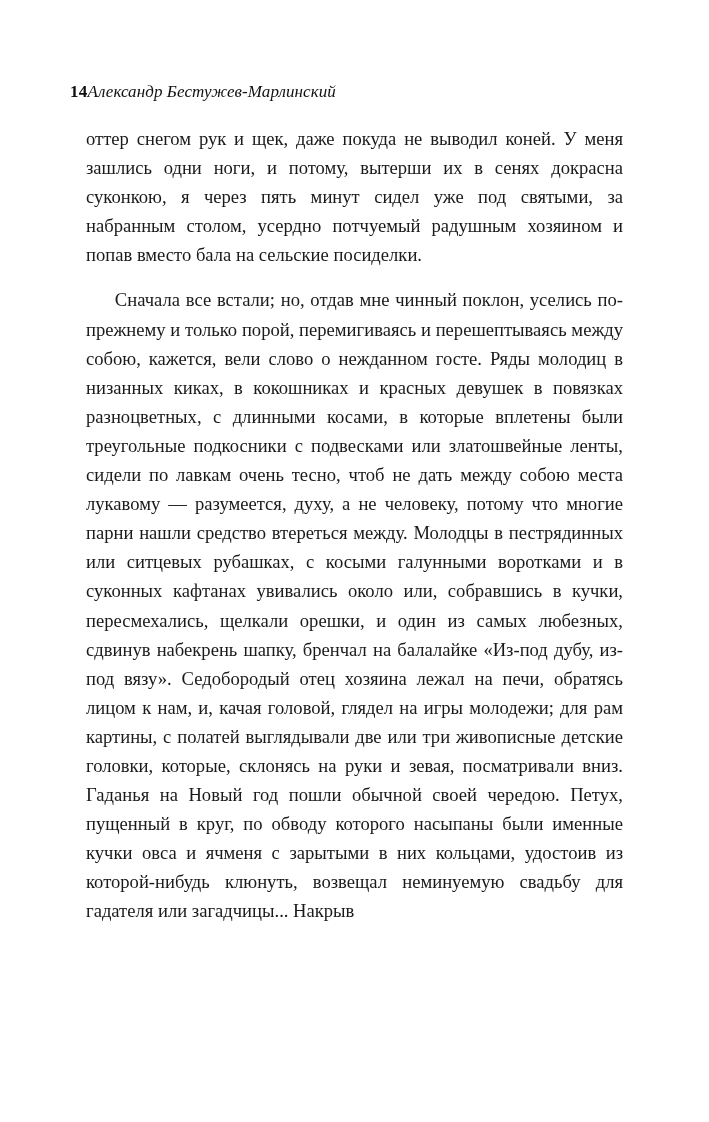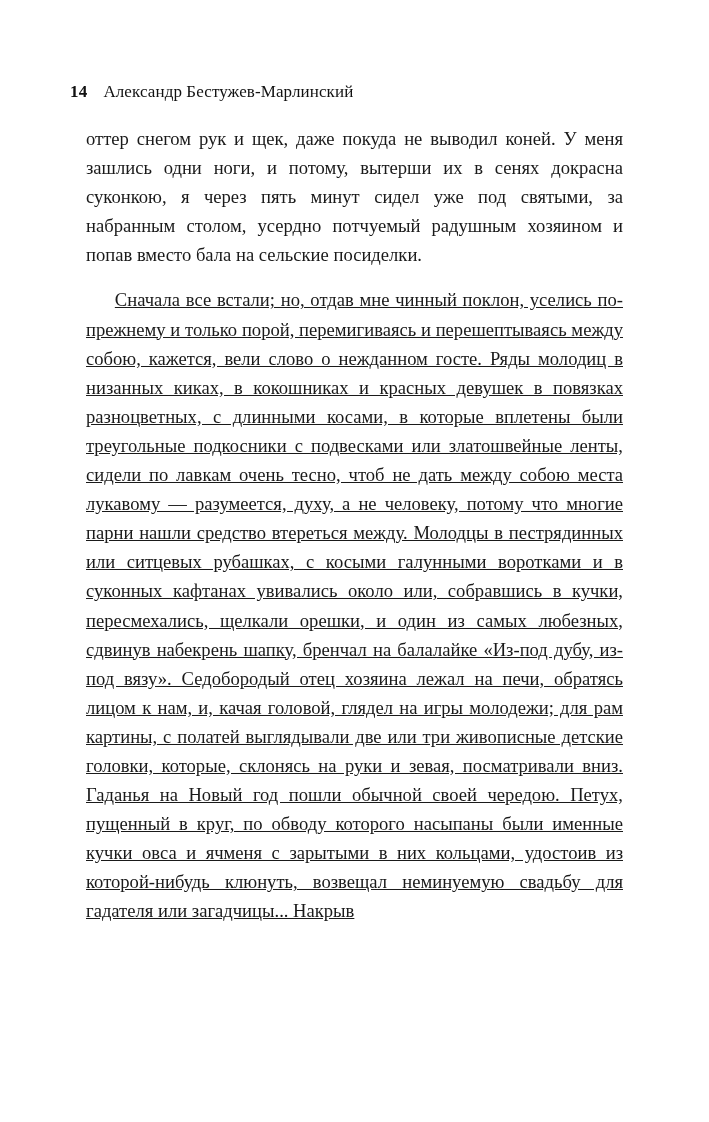--- a/index.html
+++ b/index.html
@@ -17,50 +17,49 @@
   .page {
     position: relative;
     width: 709px;
     height: 1122px;
     box-sizing: border-box;
     padding: 82px 70px 0 70px;
   }
   .running-head {
     display: flex;
     align-items: baseline;
-    gap: 16px;
     margin: 0 0 22px 0;
     font-size: 16.5px;
   }
   .folio {
     font-weight: bold;
     font-size: 17px;
     letter-spacing: 0.2px;
     color: #111111;
   }
   .author {
+    font-style: italic;
     font-size: 17px;
     letter-spacing: 0.1px;
     color: #111111;
   }
   .body-text {
     font-size: 18.6px;
     line-height: 29.1px;
     text-align: justify;
     text-align-last: left;
     color: #1a1a1a;
     -webkit-hyphens: none;
     hyphens: none;
   }
   .body-text p {
     margin: 16px;
   }
   .body-text p.indent {
     text-indent: 1.55em;
-    text-decoration: underline;
   }
   .body-text p + p {
     margin-top: 0;
   }
 </style>
 </head>
 <body>
 
 <div class="page">
 

